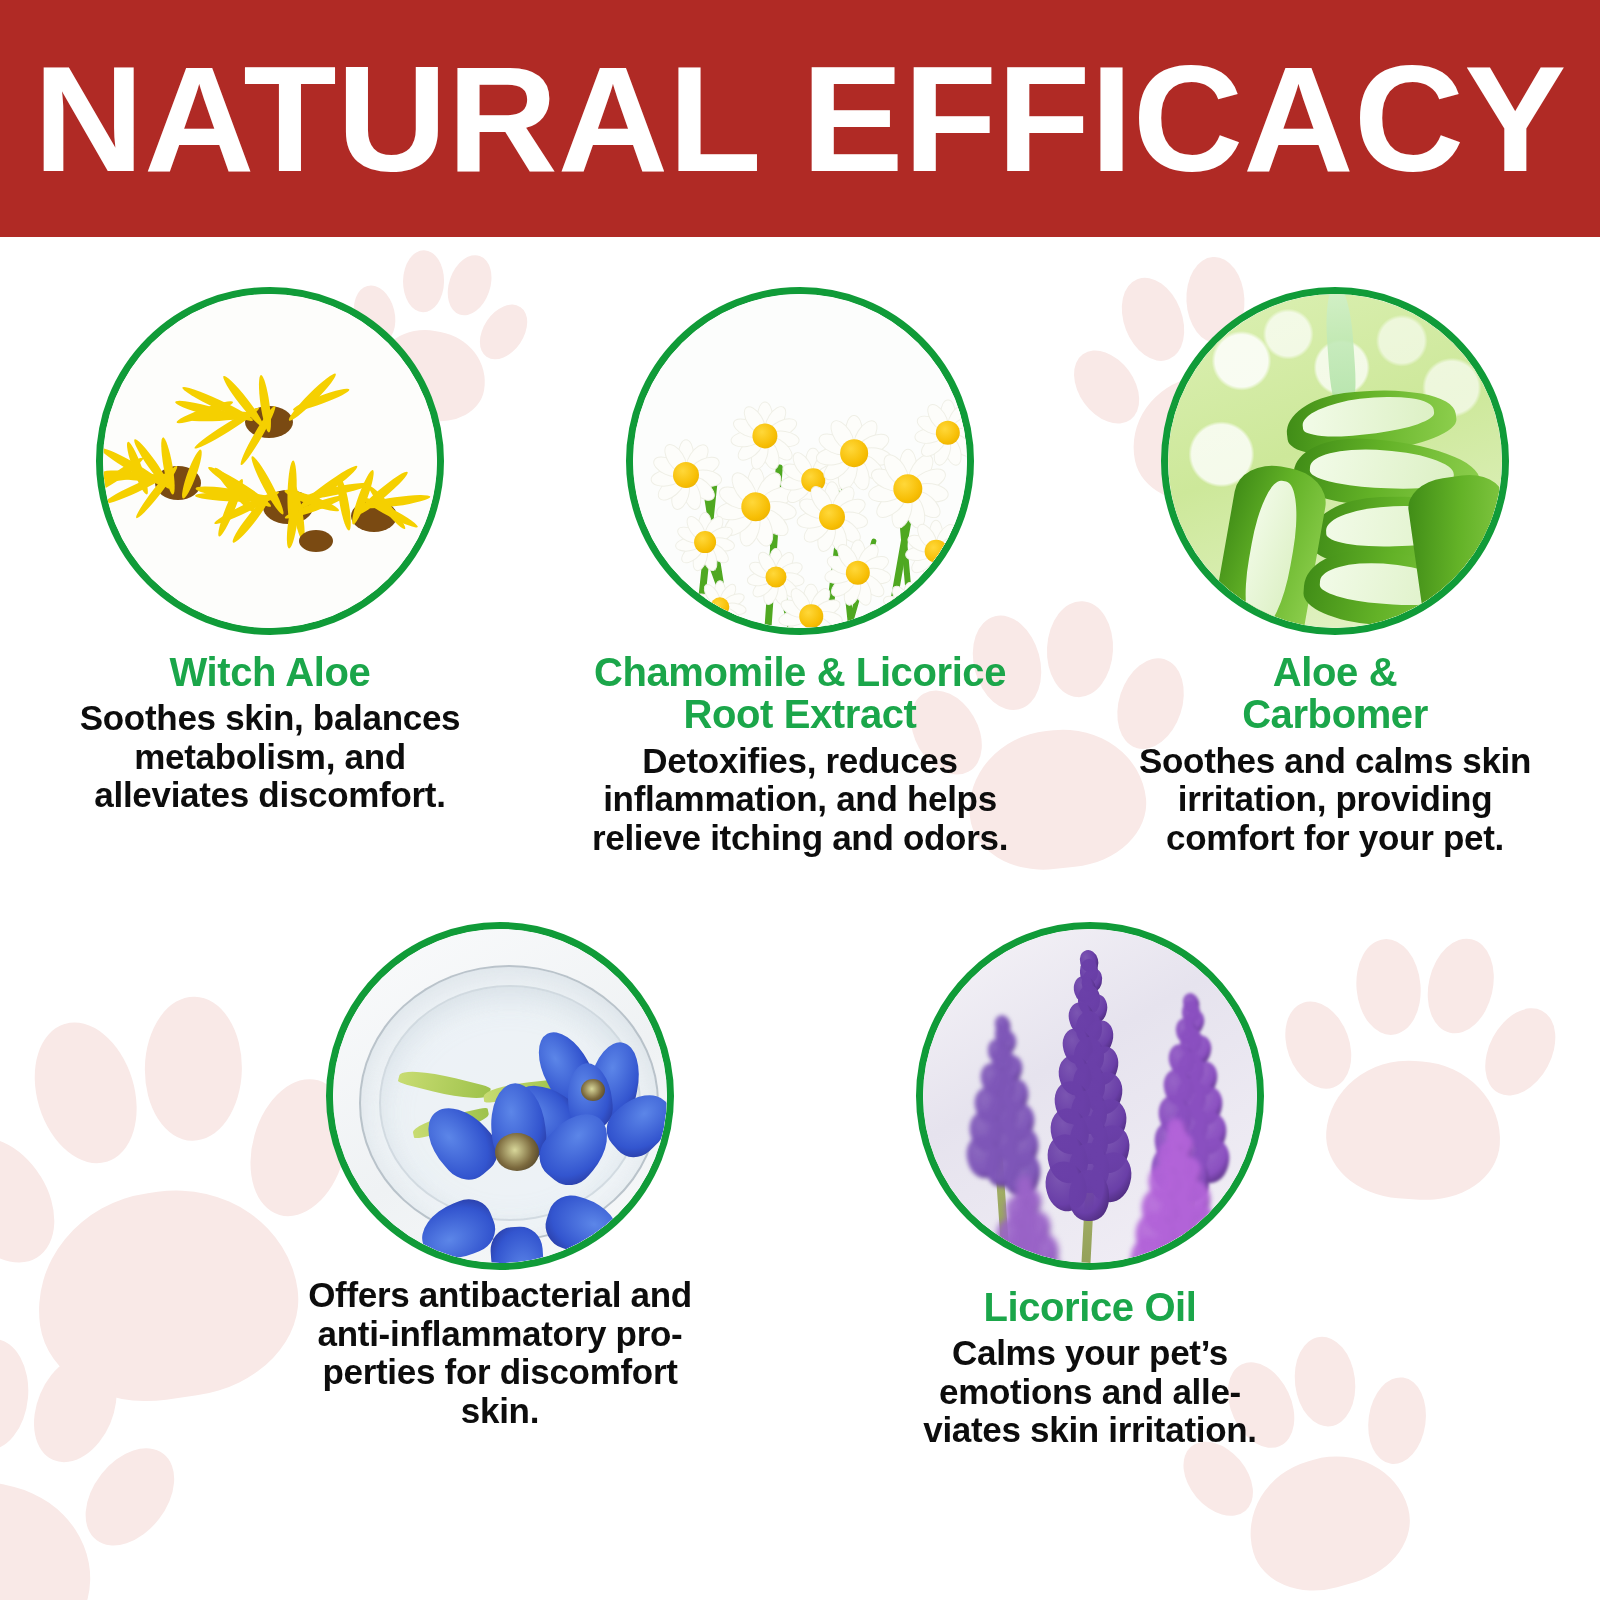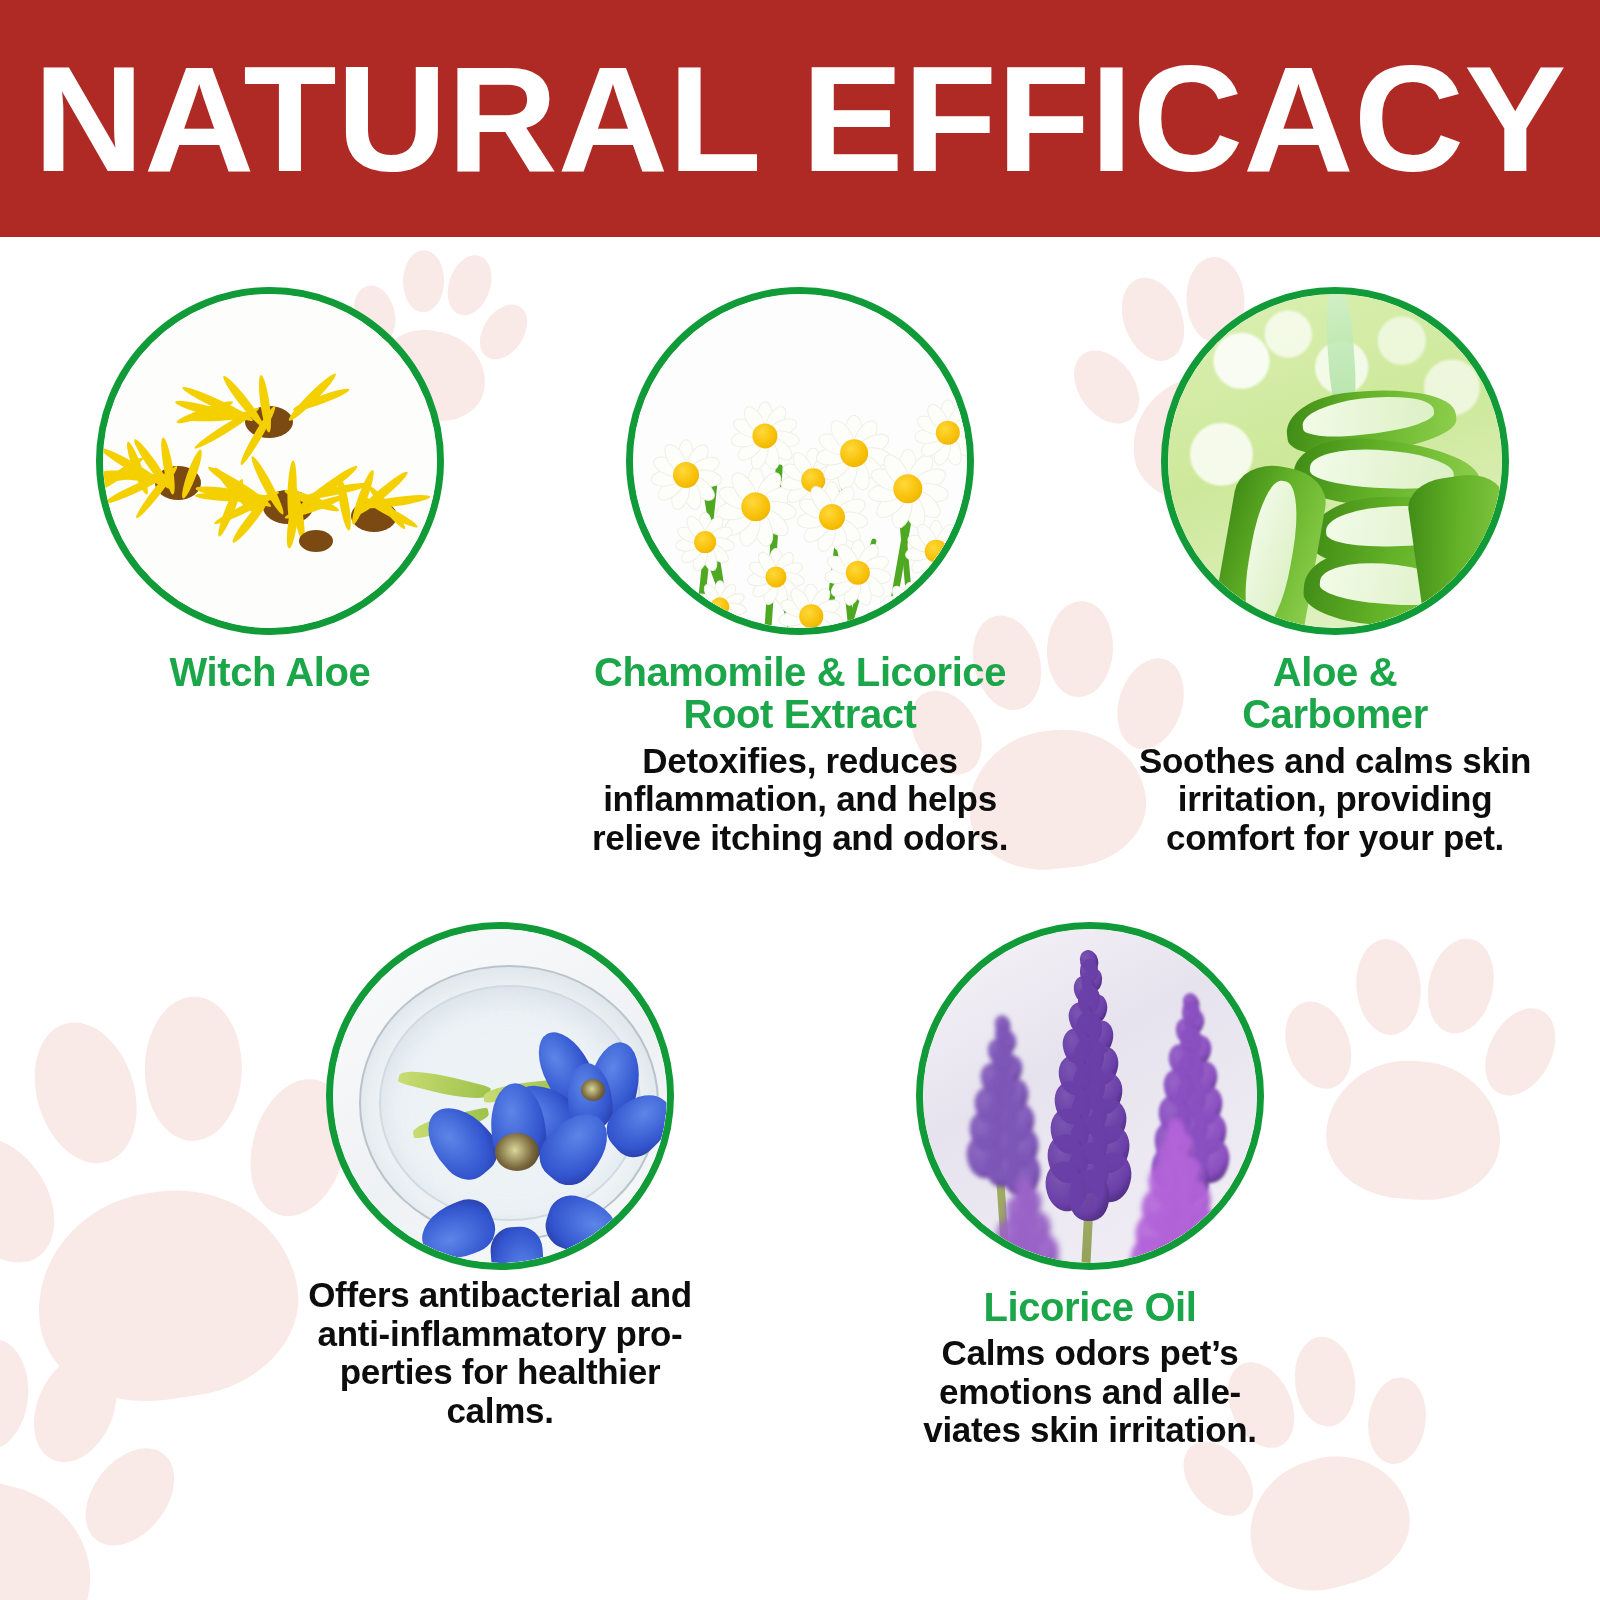--- a/index.html
+++ b/index.html
@@ -347,20 +347,21 @@
 
           <div class="wh-strand" style="left:116px; top:238px; width:62px; height:9px; transform:rotate(-68deg);"></div>
           <div class="wh-strand" style="left:130px; top:244px; width:58px; height:9px; transform:rotate(-52deg);"></div>
           <div class="wh-strand" style="left:200px; top:242px; width:60px; height:9px; transform:rotate(-100deg);"></div>
           <div class="wh-strand" style="left:186px; top:250px; width:52px; height:9px; transform:rotate(-82deg);"></div>
           <div class="wh-core" style="left:196px; top:236px; width:34px; height:22px;"></div>
         </div>
       </div>
     </div>
     <div class="card-title">Witch Aloe</div>
+    <div class="card-desc" style="padding:0 42px;">Soothes skin, balances metabolism, and alleviates discomfort.</div>
   </div>
 
   <div class="card" style="left:1085px; top:50px; width:500px;">
     <div class="circle" style="width:348px; height:348px;">
       <div class="circle-inner">
         <div class="photo">
           <div class="al-bg"></div>
           <div class="al-pour" style="left:160px; top:-6px; width:26px; height:130px; transform:rotate(-4deg);"></div>
           <div class="al-leaf" style="left:118px; top:96px;  width:170px; height:62px; transform:rotate(-7deg);"></div>
           <div class="al-flesh" style="left:134px; top:104px; width:132px; height:36px; transform:rotate(-7deg);"></div>
@@ -635,21 +636,21 @@
           <div class="gt-petal" style="left:126px; top:164px; width:56px; height:78px; transform:rotate(-42deg);"></div>
           <div class="gt-petal" style="left:162px; top:154px; width:54px; height:80px; transform:rotate(-6deg);"></div>
           <div class="gt-petal" style="left:190px; top:172px; width:56px; height:76px; transform:rotate(40deg);"></div>
           <div class="gt-petal" style="left:188px; top:214px; width:54px; height:72px; transform:rotate(108deg);"></div>
           <div class="gt-petal" style="left:132px; top:214px; width:54px; height:74px; transform:rotate(-112deg);"></div>
           <div class="gt-petal" style="left:156px; top:228px; width:52px; height:70px; transform:rotate(176deg);"></div>
           <div class="gt-center" style="left:162px; top:204px; width:44px; height:38px;"></div>
         </div>
       </div>
     </div>
-    <div class="card-desc" style="padding:0 28px;">Offers antibacterial and anti-inflammatory pro-perties for healthier calms.</div>
+    <div class="card-desc" style="padding:0 28px;">Offers antibacterial and anti-inflammatory pro-perties for discomfort skin.</div>
   </div>
 
   <div class="card" style="left:845px; top:685px; width:490px;">
     <div class="circle" style="width:348px; height:348px;">
       <div class="circle-inner">
         <div class="photo">
           <div class="lv-bg"></div>
 
           <div class="lv-stem" style="left:76px; top:228px; width:8px; height:124px; transform:rotate(-4deg);"></div>
           <div class="lv-spike" style="left:42px; top:92px; width:76px; height:150px; filter:blur(2.2px);">
@@ -759,16 +760,16 @@
               <span class="lv-bud" style="left: 41.9153px; top: 52.4482px; width: 33.4305px; height: 41.7882px; background: radial-gradient(at 38% 30%, rgba(154, 99, 200, 0.867) 0%, rgb(154, 99, 200) 55%, rgb(60, 32, 99) 100%); transform: rotate(16deg);"></span>
               <span class="lv-bud" style="left: 6.43138px; top: 60.0155px; width: 34.9124px; height: 43.6405px; background: radial-gradient(at 38% 30%, rgba(154, 99, 200, 0.867) 0%, rgb(154, 99, 200) 55%, rgb(60, 32, 99) 100%); transform: rotate(-16deg);"></span>
               <span class="lv-bud" style="left: 23.8906px; top: 67.6487px; width: 36.2189px; height: 45.2736px; background: radial-gradient(at 38% 30%, rgba(154, 99, 200, 0.867) 0%, rgb(154, 99, 200) 55%, rgb(60, 32, 99) 100%); transform: rotate(0deg);"></span>
               <span class="lv-bud" style="left: 43.861px; top: 75.3581px; width: 37.3221px; height: 46.6526px; background: radial-gradient(at 38% 30%, rgba(154, 99, 200, 0.867) 0%, rgb(154, 99, 200) 55%, rgb(60, 32, 99) 100%); transform: rotate(16deg);"></span>
               <span class="lv-bud" style="left: 1.53892px; top: 83.1617px; width: 38.1741px; height: 47.7176px; background: radial-gradient(at 38% 30%, rgba(154, 99, 200, 0.867) 0%, rgb(154, 99, 200) 55%, rgb(60, 32, 99) 100%); transform: rotate(-16deg);"></span>
             </div>
         </div>
       </div>
     </div>
     <div class="card-title" style="padding:0 70px;">Licorice Oil</div>
-    <div class="card-desc" style="padding:0 48px;">Calms odors pet’s emotions and alle-viates skin irritation.</div>
+    <div class="card-desc" style="padding:0 48px;">Calms your pet’s emotions and alle-viates skin irritation.</div>
   </div>
 
 </div>
 
 </body></html>

